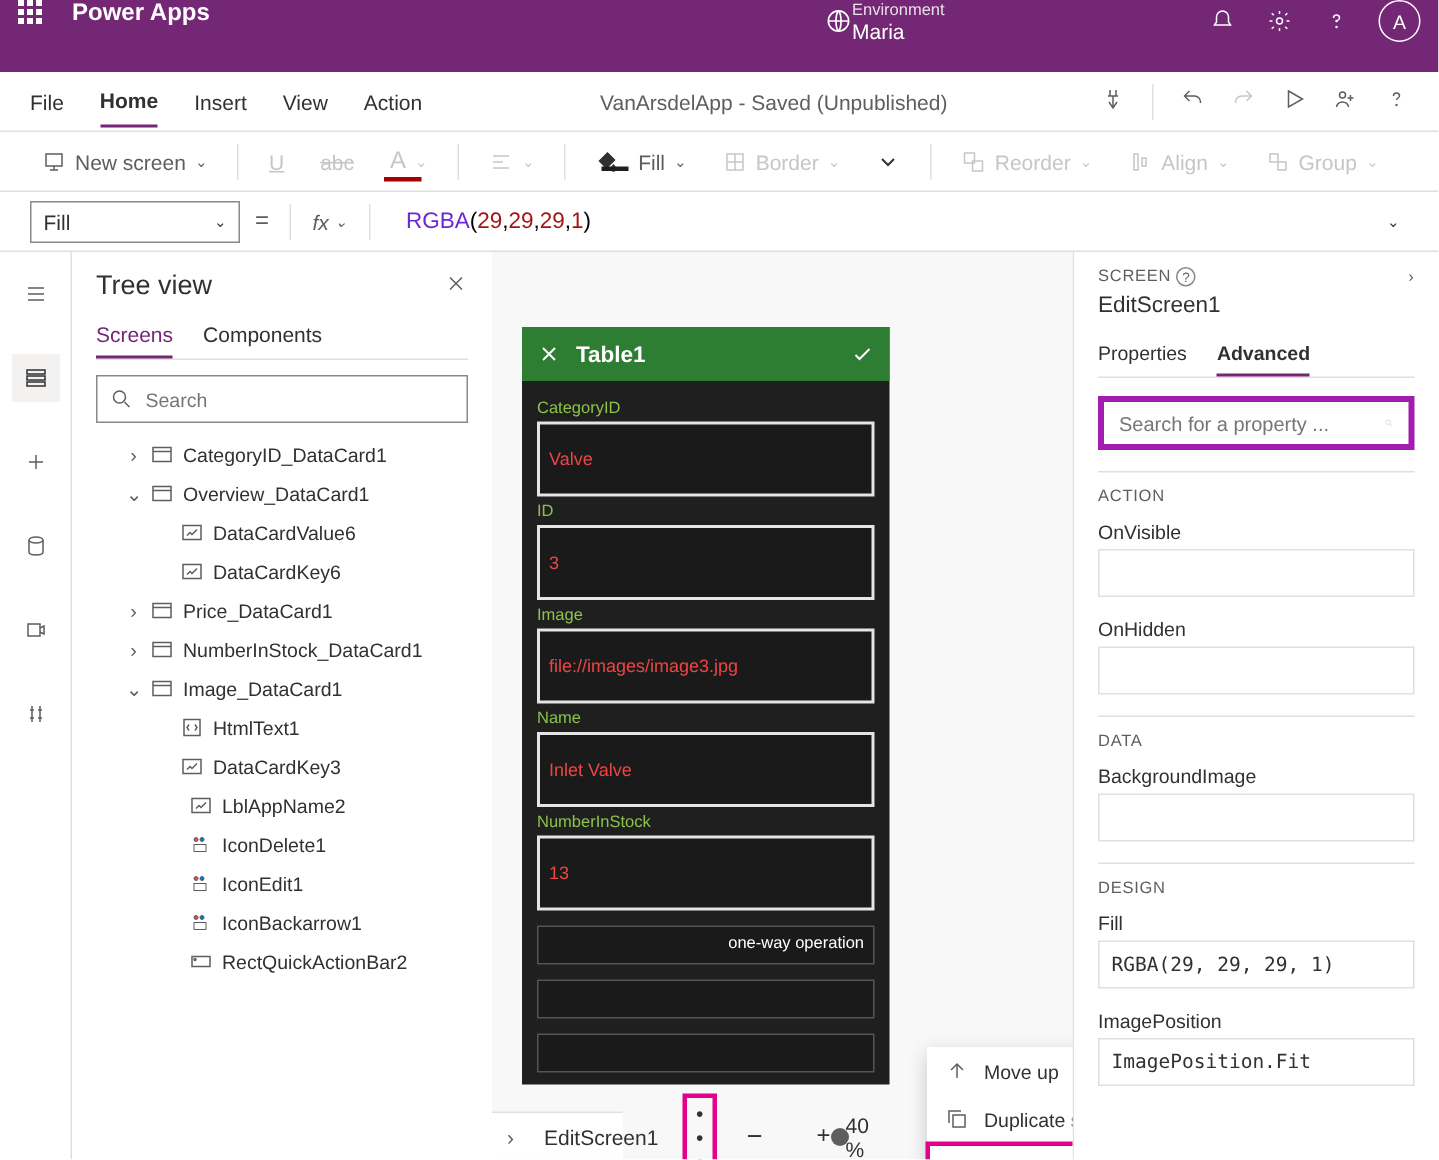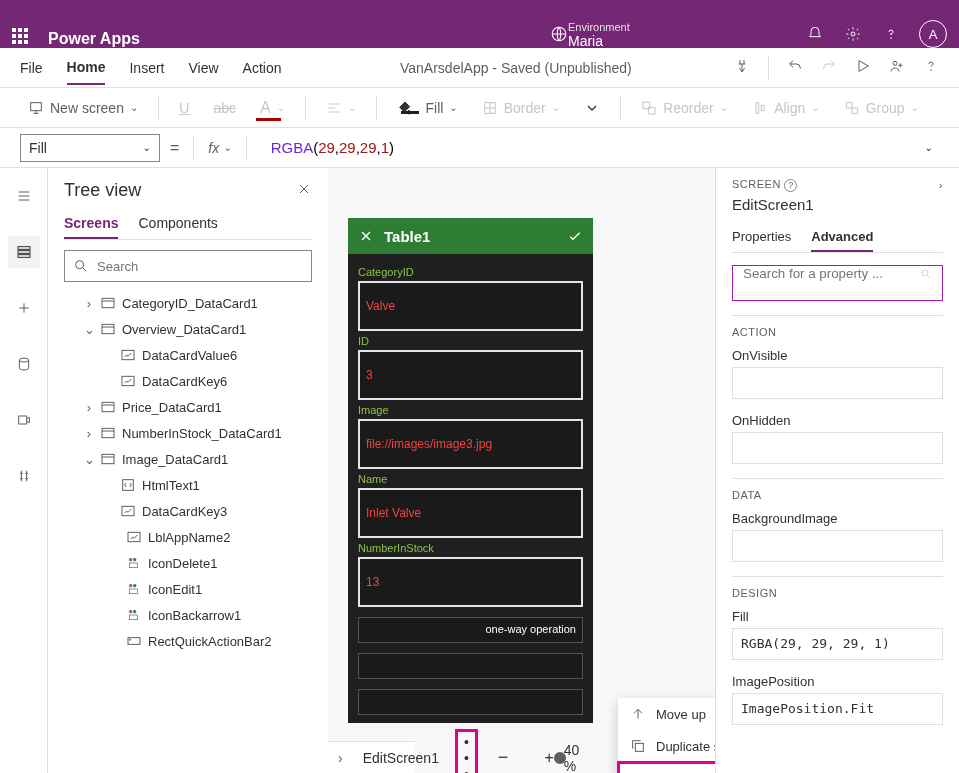--- a/index.html
+++ b/index.html
@@ -1,17 +1,17 @@
 <!DOCTYPE html>
 <html><head>
 <meta charset="utf-8">
 <style>
 *{box-sizing:border-box;margin:0;padding:0;font-family:"Segoe UI",sans-serif}
 body{width:959px;height:773px;overflow:hidden;background:#fff;font-size:14px;color:#323130}
-.top-bar{height:48px;background:#742774;color:#fff;display:flex;align-items:flex-end;padding:0 12px}
+.top-bar{height:48px;background:#742774;color:#fff;display:flex;align-items:flex-start;padding:0 12px}
 .waffle{width:20px;height:20px;display:grid;grid-template-columns:repeat(3,4px);grid-template-rows:repeat(3,4px);gap:2px;margin-right:16px;cursor:pointer}
 .waffle span{background:#fff}
 .app-title{font-size:16px;font-weight:600;flex:0 0 auto}
 .env-block{margin-left:auto;margin-right:auto;display:flex;align-items:center;position:absolute;left:550px}
 .env-icon{width:18px;height:18px}
 .env-text{font-size:12px;line-height:14px}
 .env-label{opacity:.85;font-size:11px}
 .env-name{font-size:14px}
 .top-right{margin-left:auto;display:flex;align-items:center;gap:18px}
 .top-right .ico{width:20px;height:20px;cursor:pointer;display:flex;align-items:center;justify-content:center}
@@ -36,21 +36,21 @@
 .formula-input .p{color:#000}
 .main{display:flex;height:605px;position:relative}
 .left-rail{width:48px;border-right:1px solid #e1dfdd;display:flex;flex-direction:column;align-items:center;padding-top:12px;gap:24px}
 .rail-btn{width:32px;height:32px;display:flex;align-items:center;justify-content:center;cursor:pointer;color:#605e5c}
 .rail-btn.active{background:#f3f2f1}
 .tree-panel{width:280px;padding:12px 16px;position:relative}
 .tree-header{display:flex;align-items:center;justify-content:space-between;margin-bottom:8px}
 .tree-title{font-size:18px}
 .tree-tabs{display:flex;gap:20px;border-bottom:1px solid #e1dfdd;margin-bottom:10px}
 .tree-tab{padding:6px 0;cursor:pointer;font-size:14px}
-.tree-tab.active{color:#742774;font-weight:700;border-bottom:2px solid #742774}
+.tree-tab.active{color:#742774;font-weight:400;border-bottom:2px solid #742774}
 .search-box{height:32px;border:1px solid #8a8886;display:flex;align-items:center;padding:0 8px;gap:8px;margin-bottom:8px}
 .search-box input{border:none;outline:none;flex:1;font-size:13px}
 .tree-list{font-size:13px;max-height:430px;overflow:hidden}
 .tree-item{display:flex;align-items:center;gap:6px;padding:5px 0;cursor:pointer;white-space:nowrap}
 .chev{width:10px;display:inline-block;text-align:center;color:#605e5c}
 .ind0{padding-left:20px}.ind1{padding-left:40px}.ind2{padding-left:46px}
 .canvas{flex:1;background:#f8f8f8;position:relative;overflow:hidden}
 .phone-form{position:absolute;left:20px;top:50px;width:245px;background:#1f1f1f;color:#fff;font-size:12px}
 .form-header{height:36px;background:#2d7d32;display:flex;align-items:center;padding:0 10px;gap:10px}
 .form-header .title{font-size:15px;font-weight:600;flex:1}
@@ -61,21 +61,21 @@
 .price-box,.empty-box{border:1px solid #555;background:#1a1a1a;height:26px}
 .context-menu{position:absolute;left:290px;top:530px;width:175px;background:#fff;box-shadow:0 4px 12px rgba(0,0,0,.2);z-index:10}
 .ctx-item{display:flex;align-items:center;gap:10px;padding:8px 12px;cursor:pointer;font-size:13px}
 .ctx-item.highlighted{border:3px solid #e3008c;margin:-1px}
 .right-panel{width:244px;border-left:1px solid #e1dfdd;padding:10px 16px;overflow:hidden}
 .rp-header{display:flex;align-items:center;justify-content:space-between;font-size:11px;color:#605e5c;letter-spacing:.5px}
 .rp-name{font-size:15px;margin:4px 0 10px}
 .rp-tabs{display:flex;gap:20px;border-bottom:1px solid #e1dfdd;margin-bottom:12px}
 .rp-tab{padding:6px 0;cursor:pointer;font-size:13px}
 .rp-tab.active{font-weight:600;border-bottom:2px solid #742774}
-.prop-search{height:36px;border:1px solid #a21caf;display:flex;align-items:flex-start;padding:0 10px;margin-bottom:14px;color:#605e5c}
+.prop-search{height:36px;border:4px solid #a21caf;display:flex;align-items:center;padding:0 10px;margin-bottom:14px;color:#605e5c}
 .prop-search input{border:none;outline:none;flex:1}
 .section-label{font-size:11px;color:#605e5c;letter-spacing:.5px;margin:10px 0 10px;border-top:1px solid #e1dfdd;padding-top:10px}
 .section-label:first-of-type{border-top:none;padding-top:0}
 .prop-name{font-size:13px;margin-bottom:4px}
 .prop-box{height:32px;border:1px solid #e1dfdd;margin-bottom:14px;padding:0 8px;display:flex;align-items:center;font-family:Consolas,monospace;font-size:13px}
 .bottom-bar{position:absolute;bottom:0;left:0;right:300px;height:32px;border-top:1px solid #e1dfdd;display:flex;align-items:center;padding:0 10px;background:#fff;gap:10px}
 .dots-highlight{border:3px solid #e3008c;padding:2px 6px;margin-left:6px}
 .zoom-slider{width:130px;height:2px;background:#8a8886;position:relative;margin:0 8px}
 .zoom-thumb{position:absolute;left:28px;top:-5px;width:12px;height:12px;background:#605e5c;border-radius:50%}
 svg{width:16px;height:16px}

